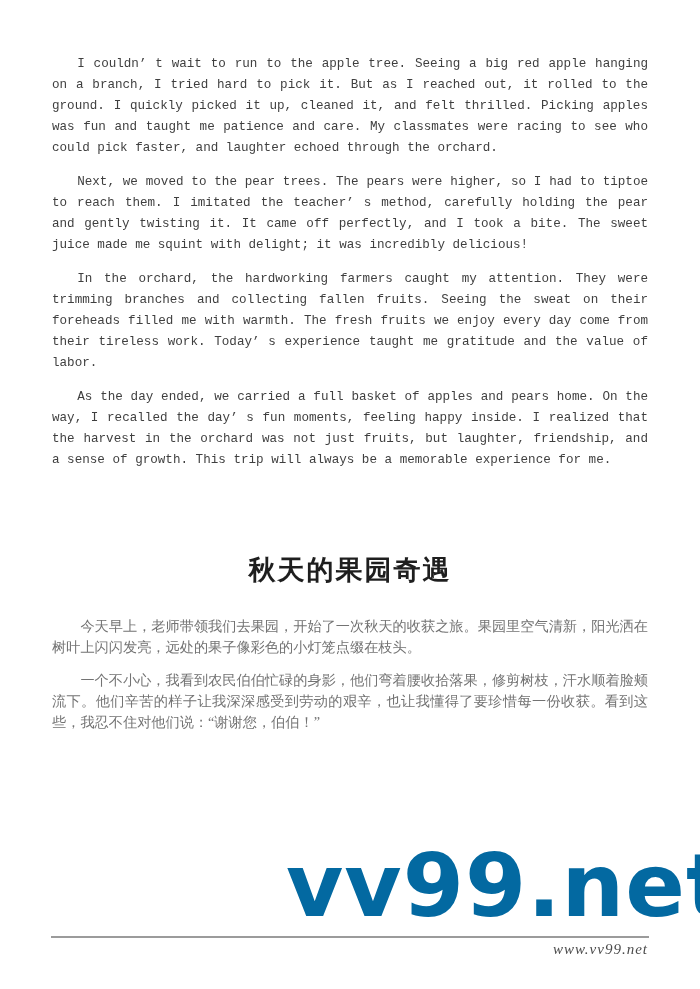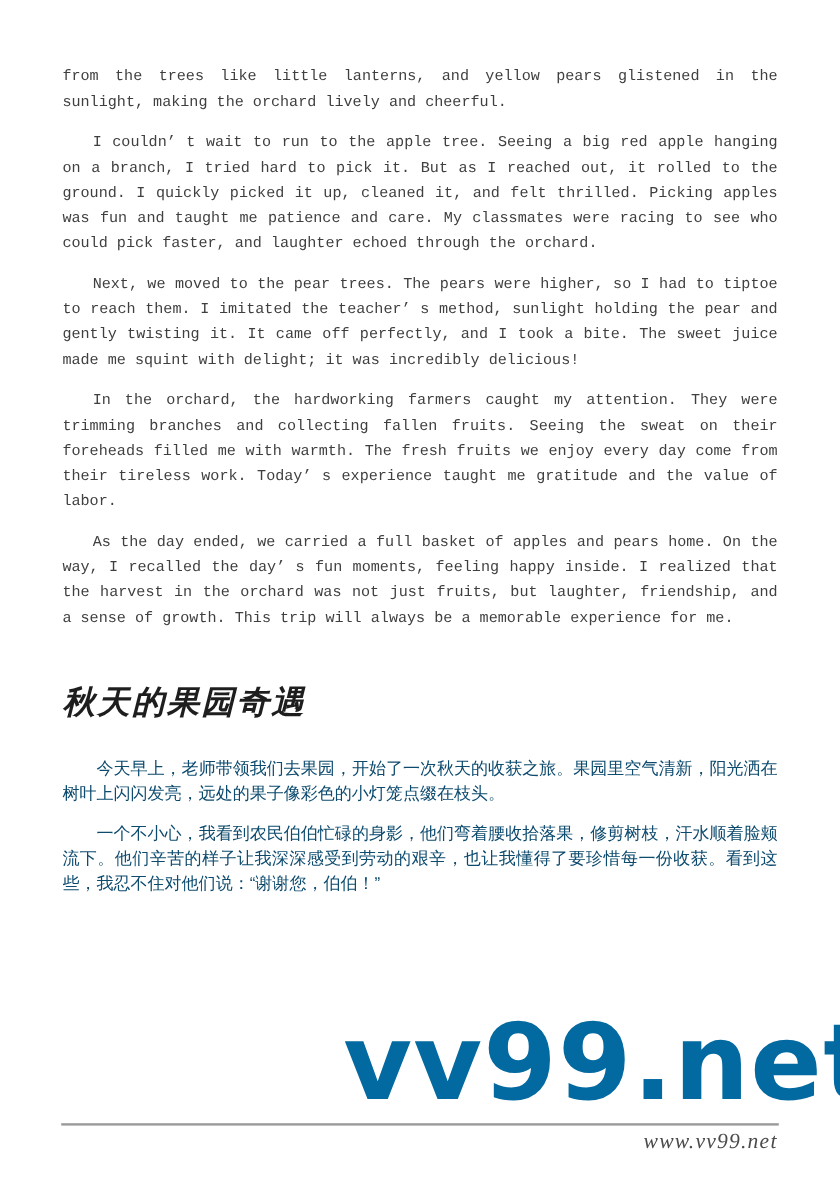--- a/index.html
+++ b/index.html
@@ -47,34 +47,33 @@
     margin-bottom: 13px;
   }
   .en.no-indent { text-indent: 0; }
 
   
   .essay-title {
     font-family: "Liberation Sans", "DejaVu Sans", sans-serif;
     font-weight: bold;
     font-size: 27px;
     line-height: 38px;
-    text-align: left;
+    text-align: center;
     color: #1e1e1e;
     letter-spacing: 2px;
-    margin-top: 40px;
+    margin-top: 80px;
     margin-bottom: 27px;
-    font-style: italic;
   }
 
   
   .zh {
-    font-family: Liberation Sans, sans-serif;
+    font-family: Liberation Serif, serif;
     font-size: 14.2px;
     line-height: 21px;
-    color: #0c4a6e;
+    color: #737373;
     text-align: justify;
     text-indent: 2em;
     margin-bottom: 12px;
   }
 
   .footer-rule {
     position: absolute;
     left: 51px;
     top: 936px;
     width: 598px;
@@ -83,38 +82,37 @@
     z-index: 1;
   }
 
   .footer-site {
     position: absolute;
     right: 52px;
     top: 941px;
     z-index: 1;
     font-family: "Liberation Serif", "DejaVu Serif", serif;
     font-style: italic;
-    font-size: 18px;
+    font-size: 15px;
     letter-spacing: 1px;
     color: #4b4b4b;
   }
 </style>
 </head>
 <body>
 
 <div class="page">
 
   <div class="watermark">vv99.net</div>
 
   <main class="content">
 
     <section>
-      <p class="en no-indent">from the trees like little lanterns, and yellow pears glistened in the sunlight, making the orchard lively and cheerful.</p>
       <p class="en">I couldn’ t wait to run to the apple tree. Seeing a big red apple hanging on a branch, I tried hard to pick it. But as I reached out, it rolled to the ground. I quickly picked it up, cleaned it, and felt thrilled. Picking apples was fun and taught me patience and care. My classmates were racing to see who could pick faster, and laughter echoed through the orchard.</p>
-      <p class="en">Next, we moved to the pear trees. The pears were higher, so I had to tiptoe to reach them. I imitated the teacher’ s method, sunlight holding the pear and gently twisting it. It came off perfectly, and I took a bite. The sweet juice made me squint with delight; it was incredibly delicious!</p>
+      <p class="en">Next, we moved to the pear trees. The pears were higher, so I had to tiptoe to reach them. I imitated the teacher’ s method, carefully holding the pear and gently twisting it. It came off perfectly, and I took a bite. The sweet juice made me squint with delight; it was incredibly delicious!</p>
       <p class="en">In the orchard, the hardworking farmers caught my attention. They were trimming branches and collecting fallen fruits. Seeing the sweat on their foreheads filled me with warmth. The fresh fruits we enjoy every day come from their tireless work. Today’ s experience taught me gratitude and the value of labor.</p>
       <p class="en">As the day ended, we carried a full basket of apples and pears home. On the way, I recalled the day’ s fun moments, feeling happy inside. I realized that the harvest in the orchard was not just fruits, but laughter, friendship, and a sense of growth. This trip will always be a memorable experience for me.</p>
     </section>
 
     <h1 class="essay-title">秋天的果园奇遇</h1>
 
     <section>
       <p class="zh">今天早上，老师带领我们去果园，开始了一次秋天的收获之旅。果园里空气清新，阳光洒在树叶上闪闪发亮，远处的果子像彩色的小灯笼点缀在枝头。</p>
       <p class="zh">一个不小心，我看到农民伯伯忙碌的身影，他们弯着腰收拾落果，修剪树枝，汗水顺着脸颊流下。他们辛苦的样子让我深深感受到劳动的艰辛，也让我懂得了要珍惜每一份收获。看到这些，我忍不住对他们说：“谢谢您，伯伯！”</p>
     </section>

